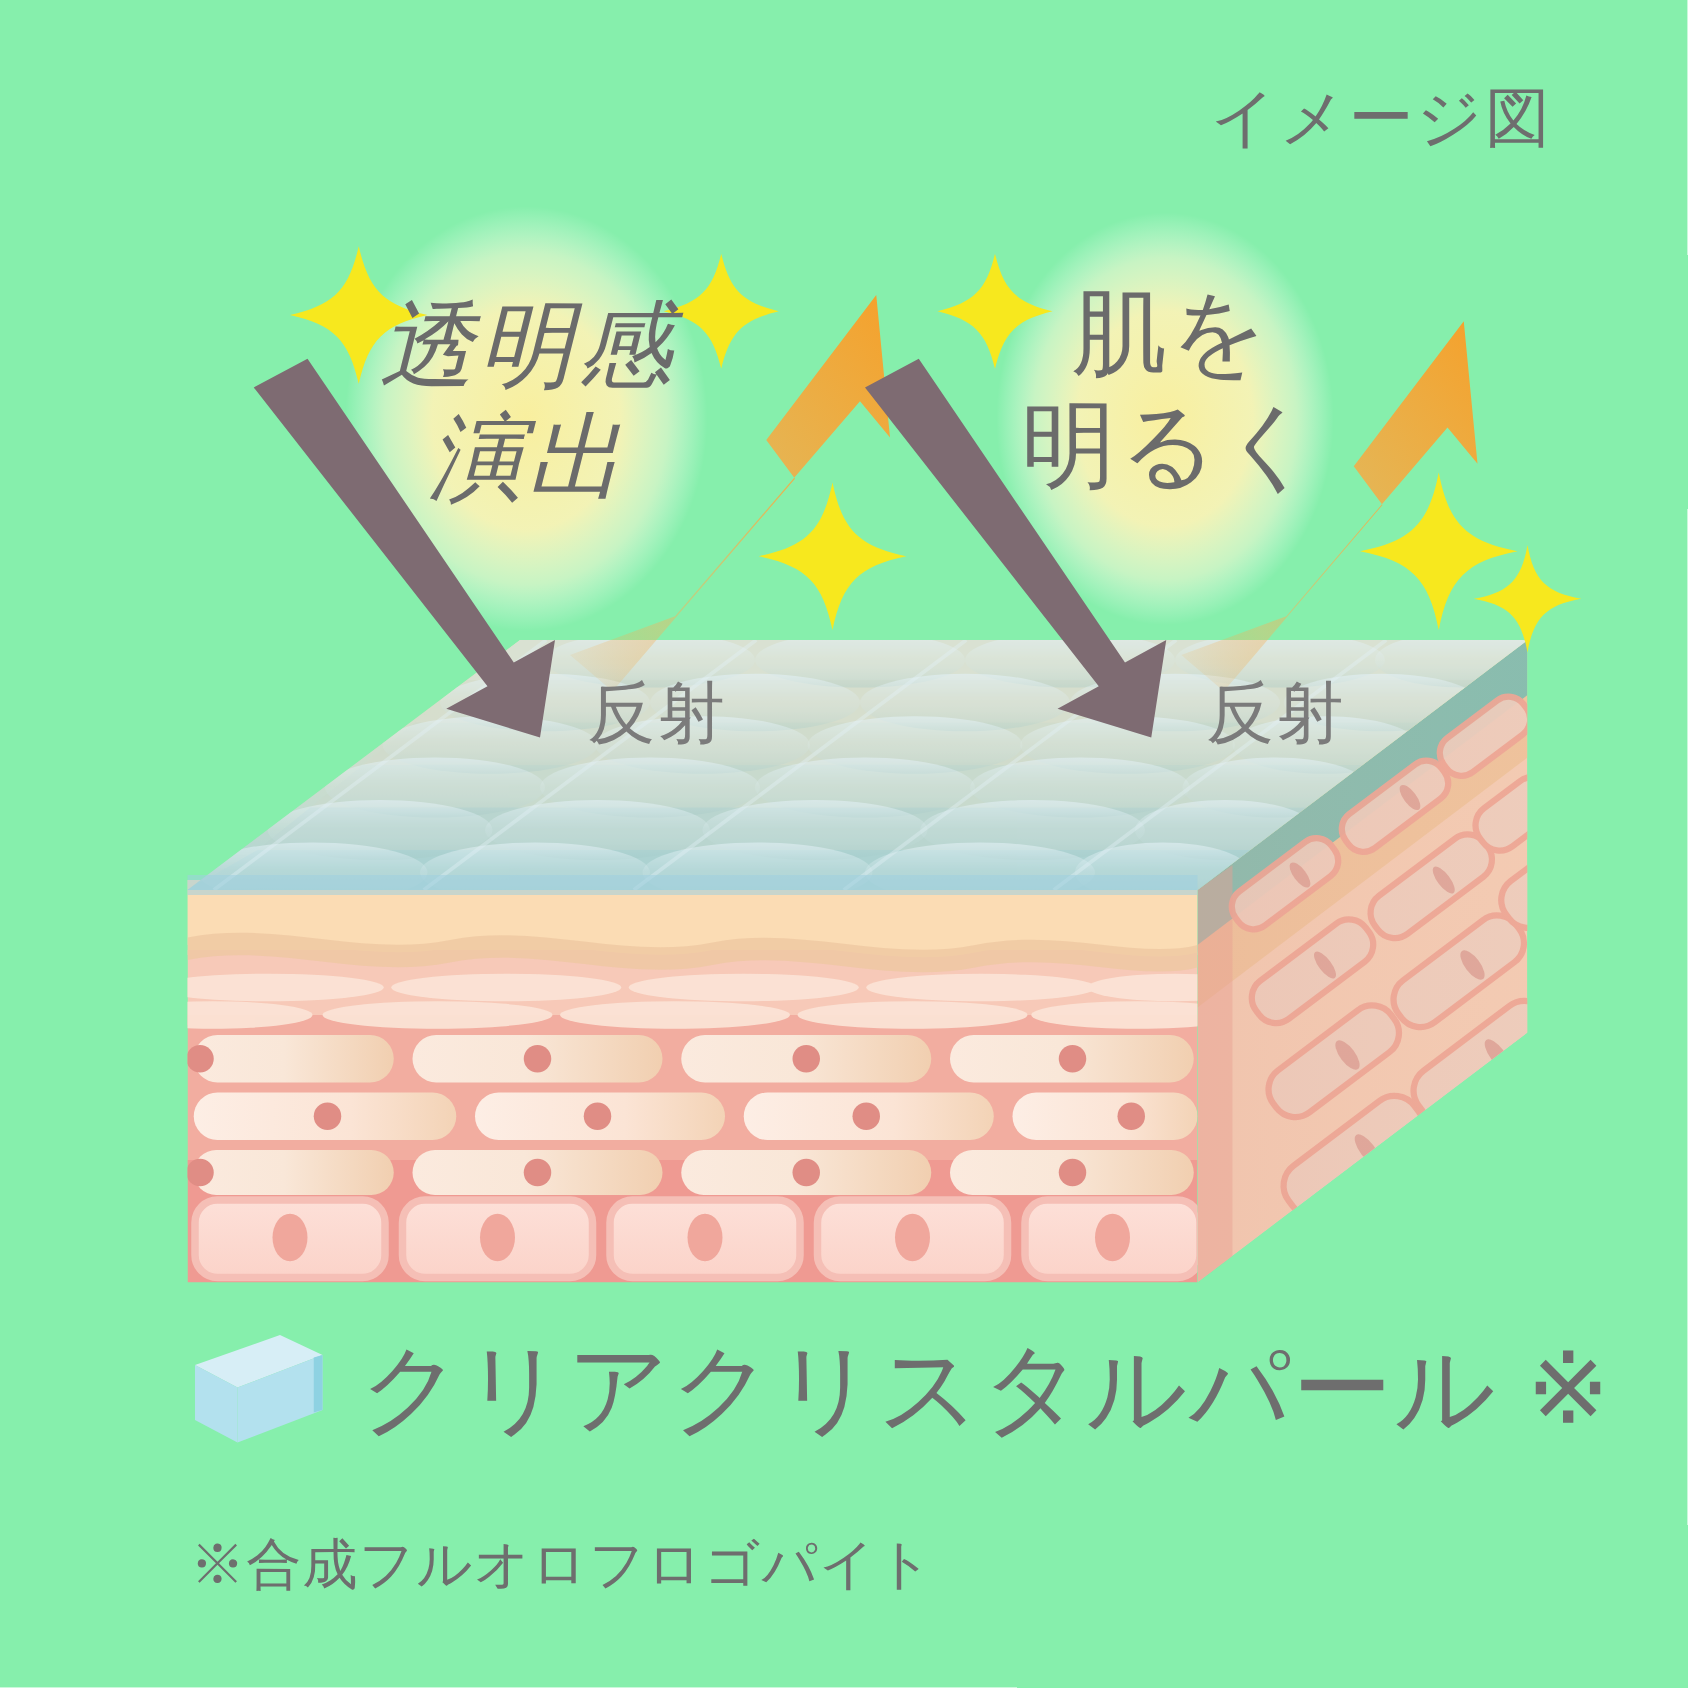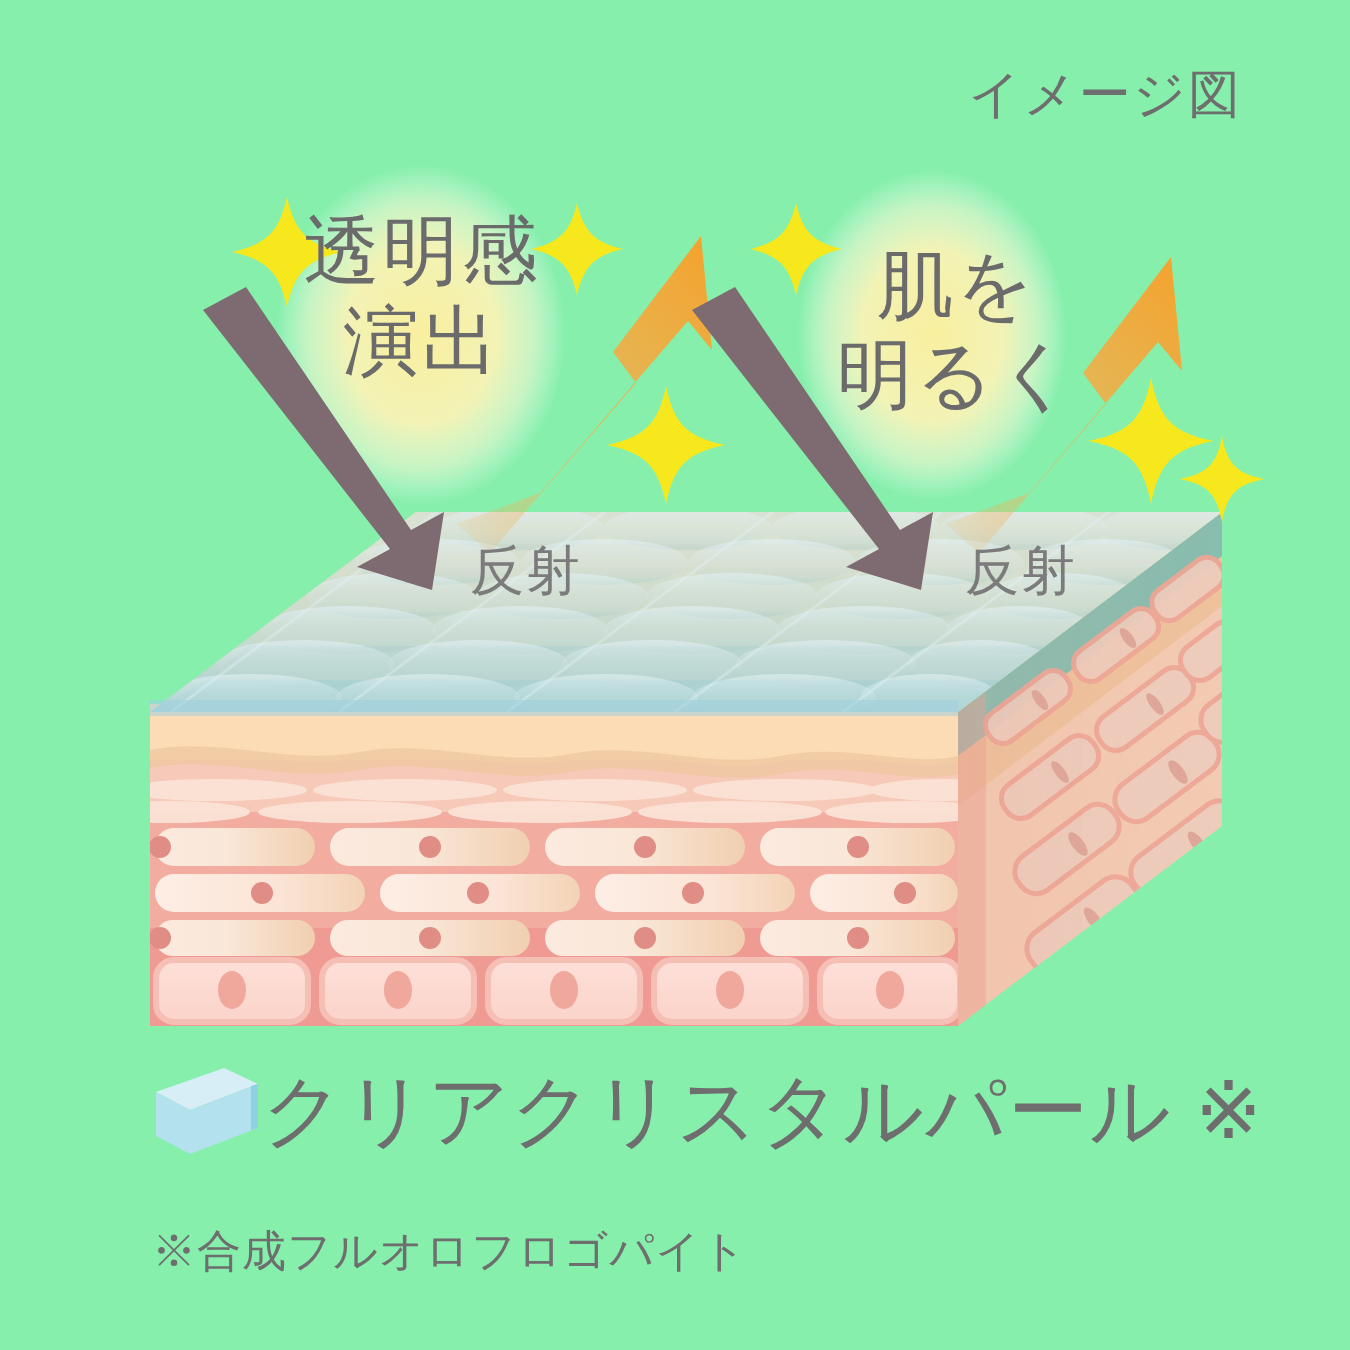--- a/index.html
+++ b/index.html
@@ -16,31 +16,31 @@
     font-family:"Liberation Sans","DejaVu Sans",sans-serif;
     white-space:nowrap;
   }
   #img-note{right:108px;top:60px;}
   .bubble-text{
     position:absolute;text-align:center;color:#6b6b6b;
     font-size:76px;line-height:1.18;letter-spacing:3px;
     font-family:"Liberation Sans","DejaVu Sans",sans-serif;
     white-space:pre-line;
   }
-  #bubble-1{left:272px;top:206px;width:300px;}
-  #bubble-2{left:812px;top:240px;width:250px;margin-left:20px;}
+  #bubble-1{left:272px;top:232px;width:300px;font-style:italic;}
+  #bubble-2{left:812px;top:222px;width:250px;}
   .reflect-label{
     position:absolute;color:#7b7b7b;font-size:54px;letter-spacing:2px;
     font-family:"Liberation Sans","DejaVu Sans",sans-serif;white-space:nowrap;
   }
   #reflect-1{left:470px;top:535px;}
   #reflect-2{left:965px;top:535px;}
   .legend{
     position:absolute;left:152px;top:1058px;
-    display:flex;align-items:center;
+    display:flex;align-items:center;gap:26px;
   }
   .legend-text{
     color:#6e6e6e;font-size:80px;letter-spacing:1px;
     font-family:"Liberation Sans","DejaVu Sans",sans-serif;white-space:nowrap;
   }
   #footnote{
     position:absolute;left:152px;top:1222px;
     color:#6e6e6e;font-size:44px;letter-spacing:1px;
     font-family:Liberation Serif, serif;white-space:nowrap;
   }

